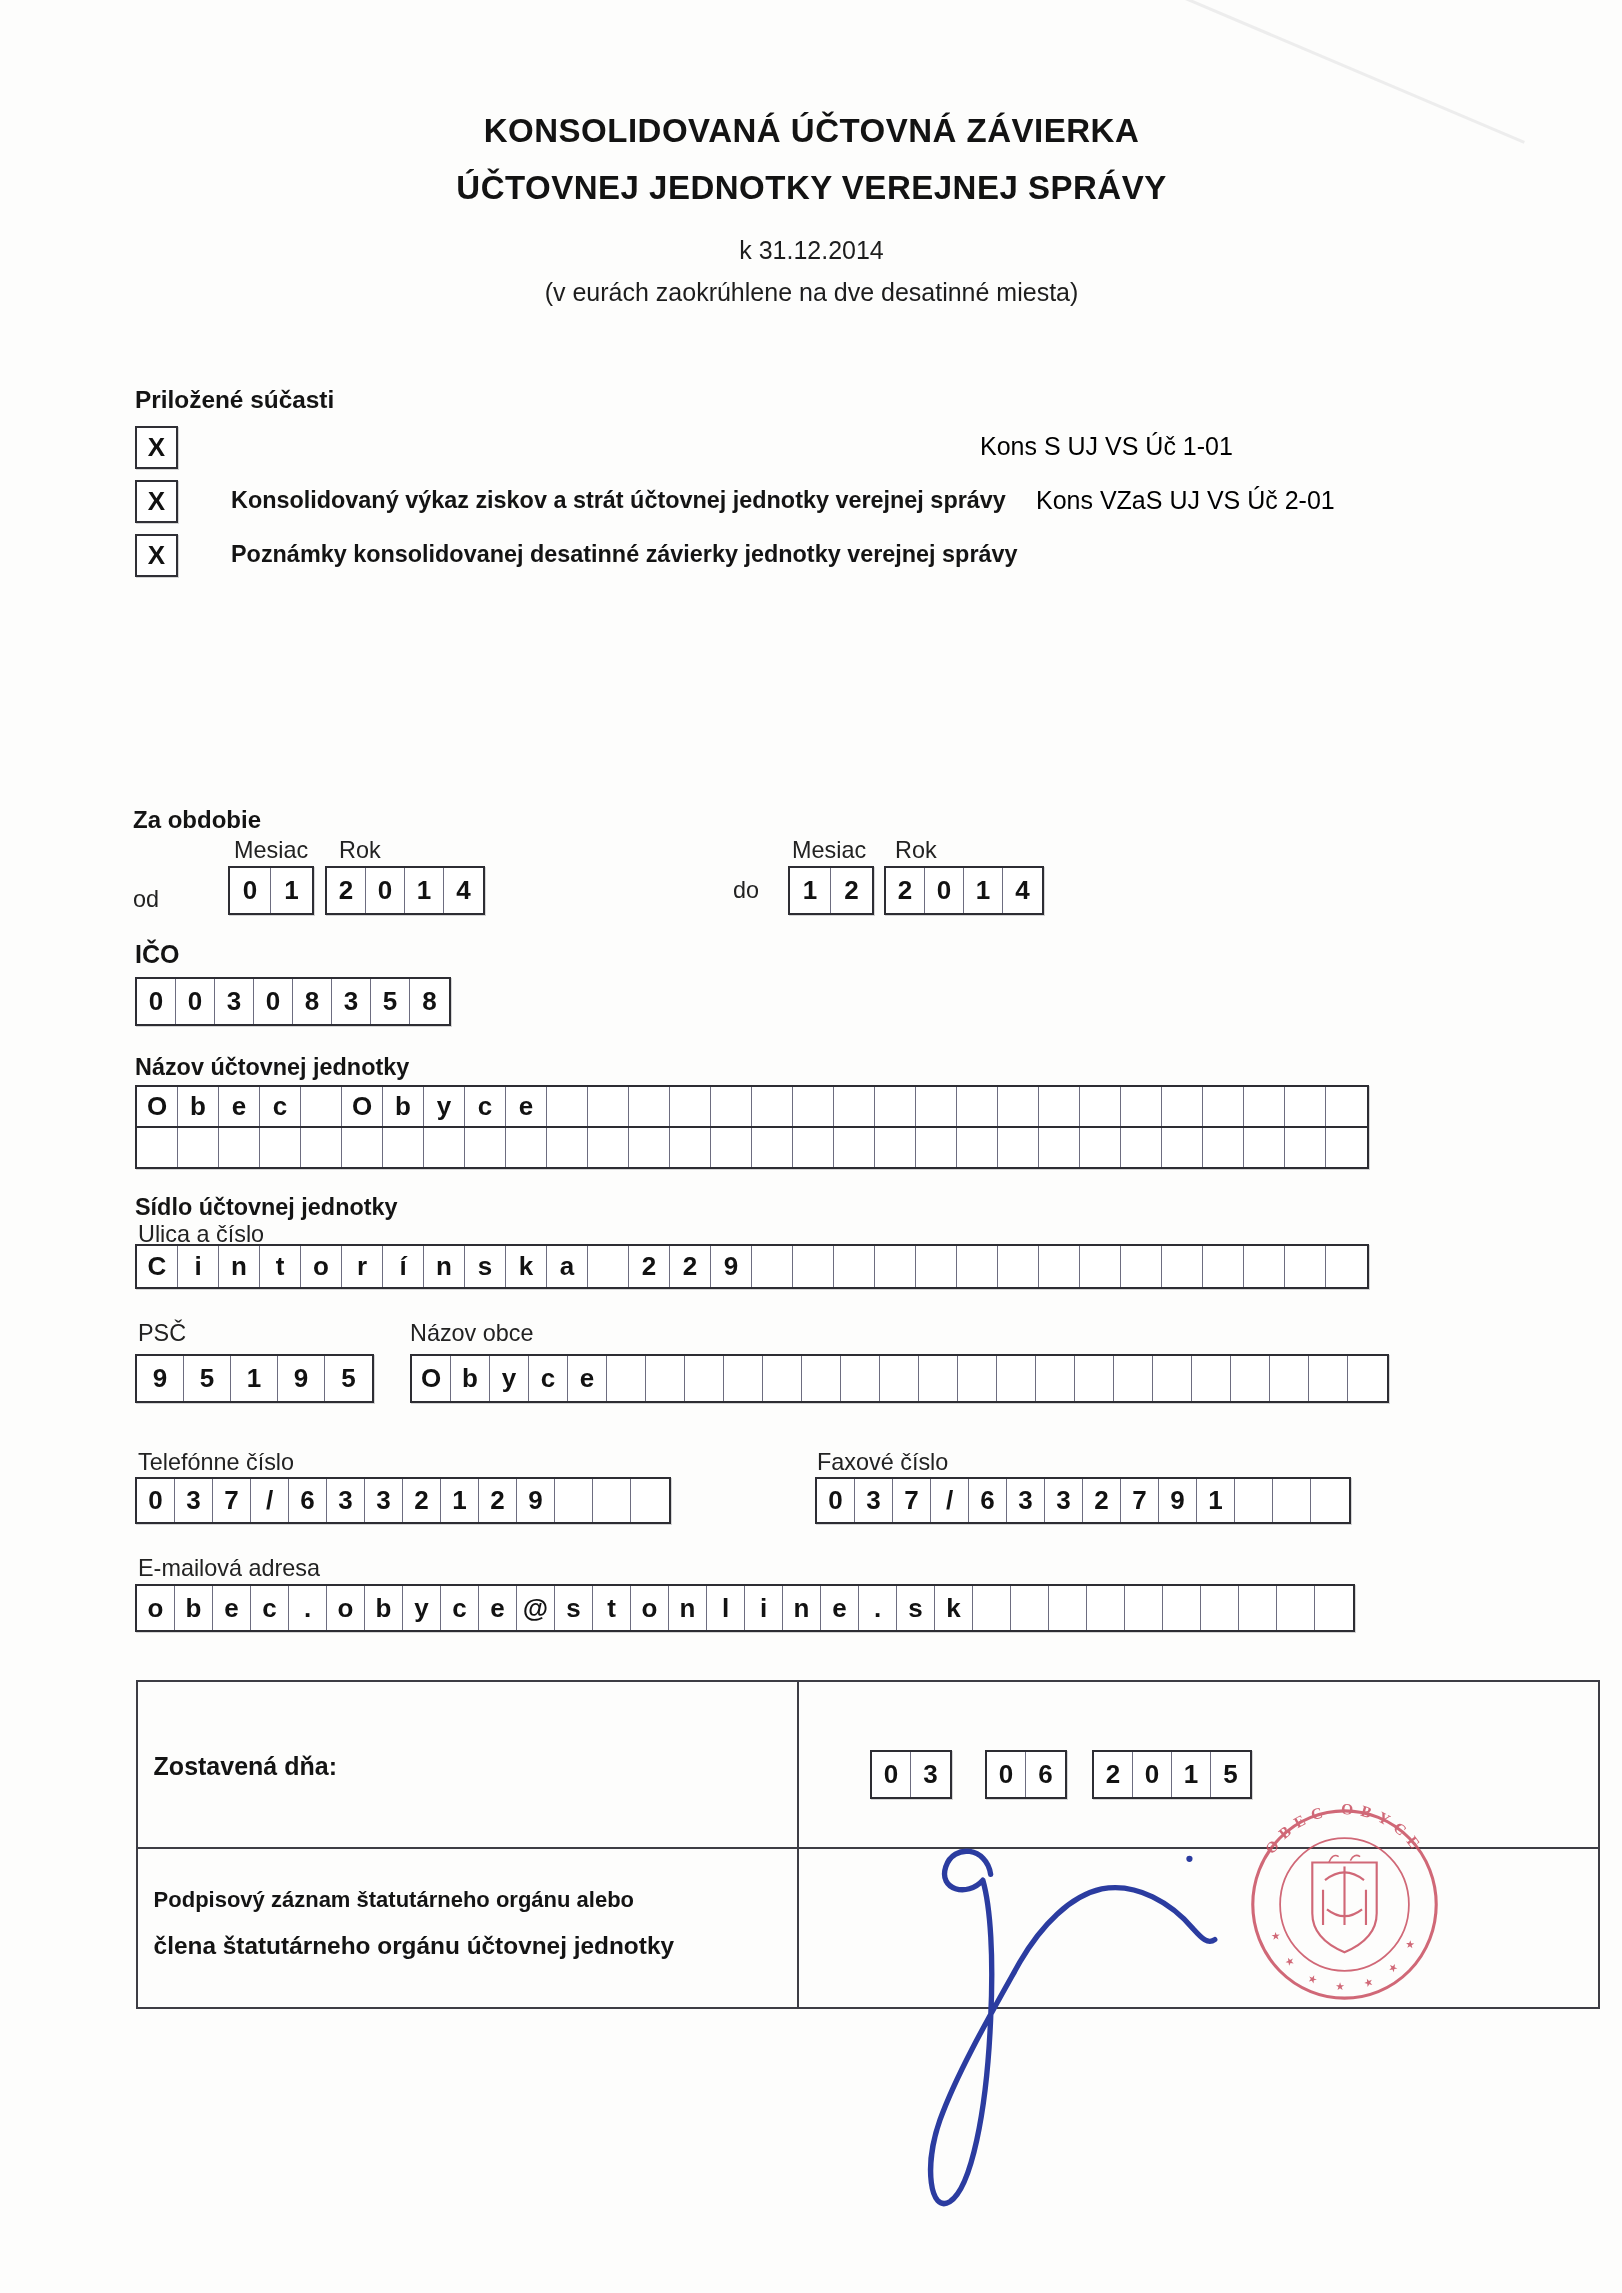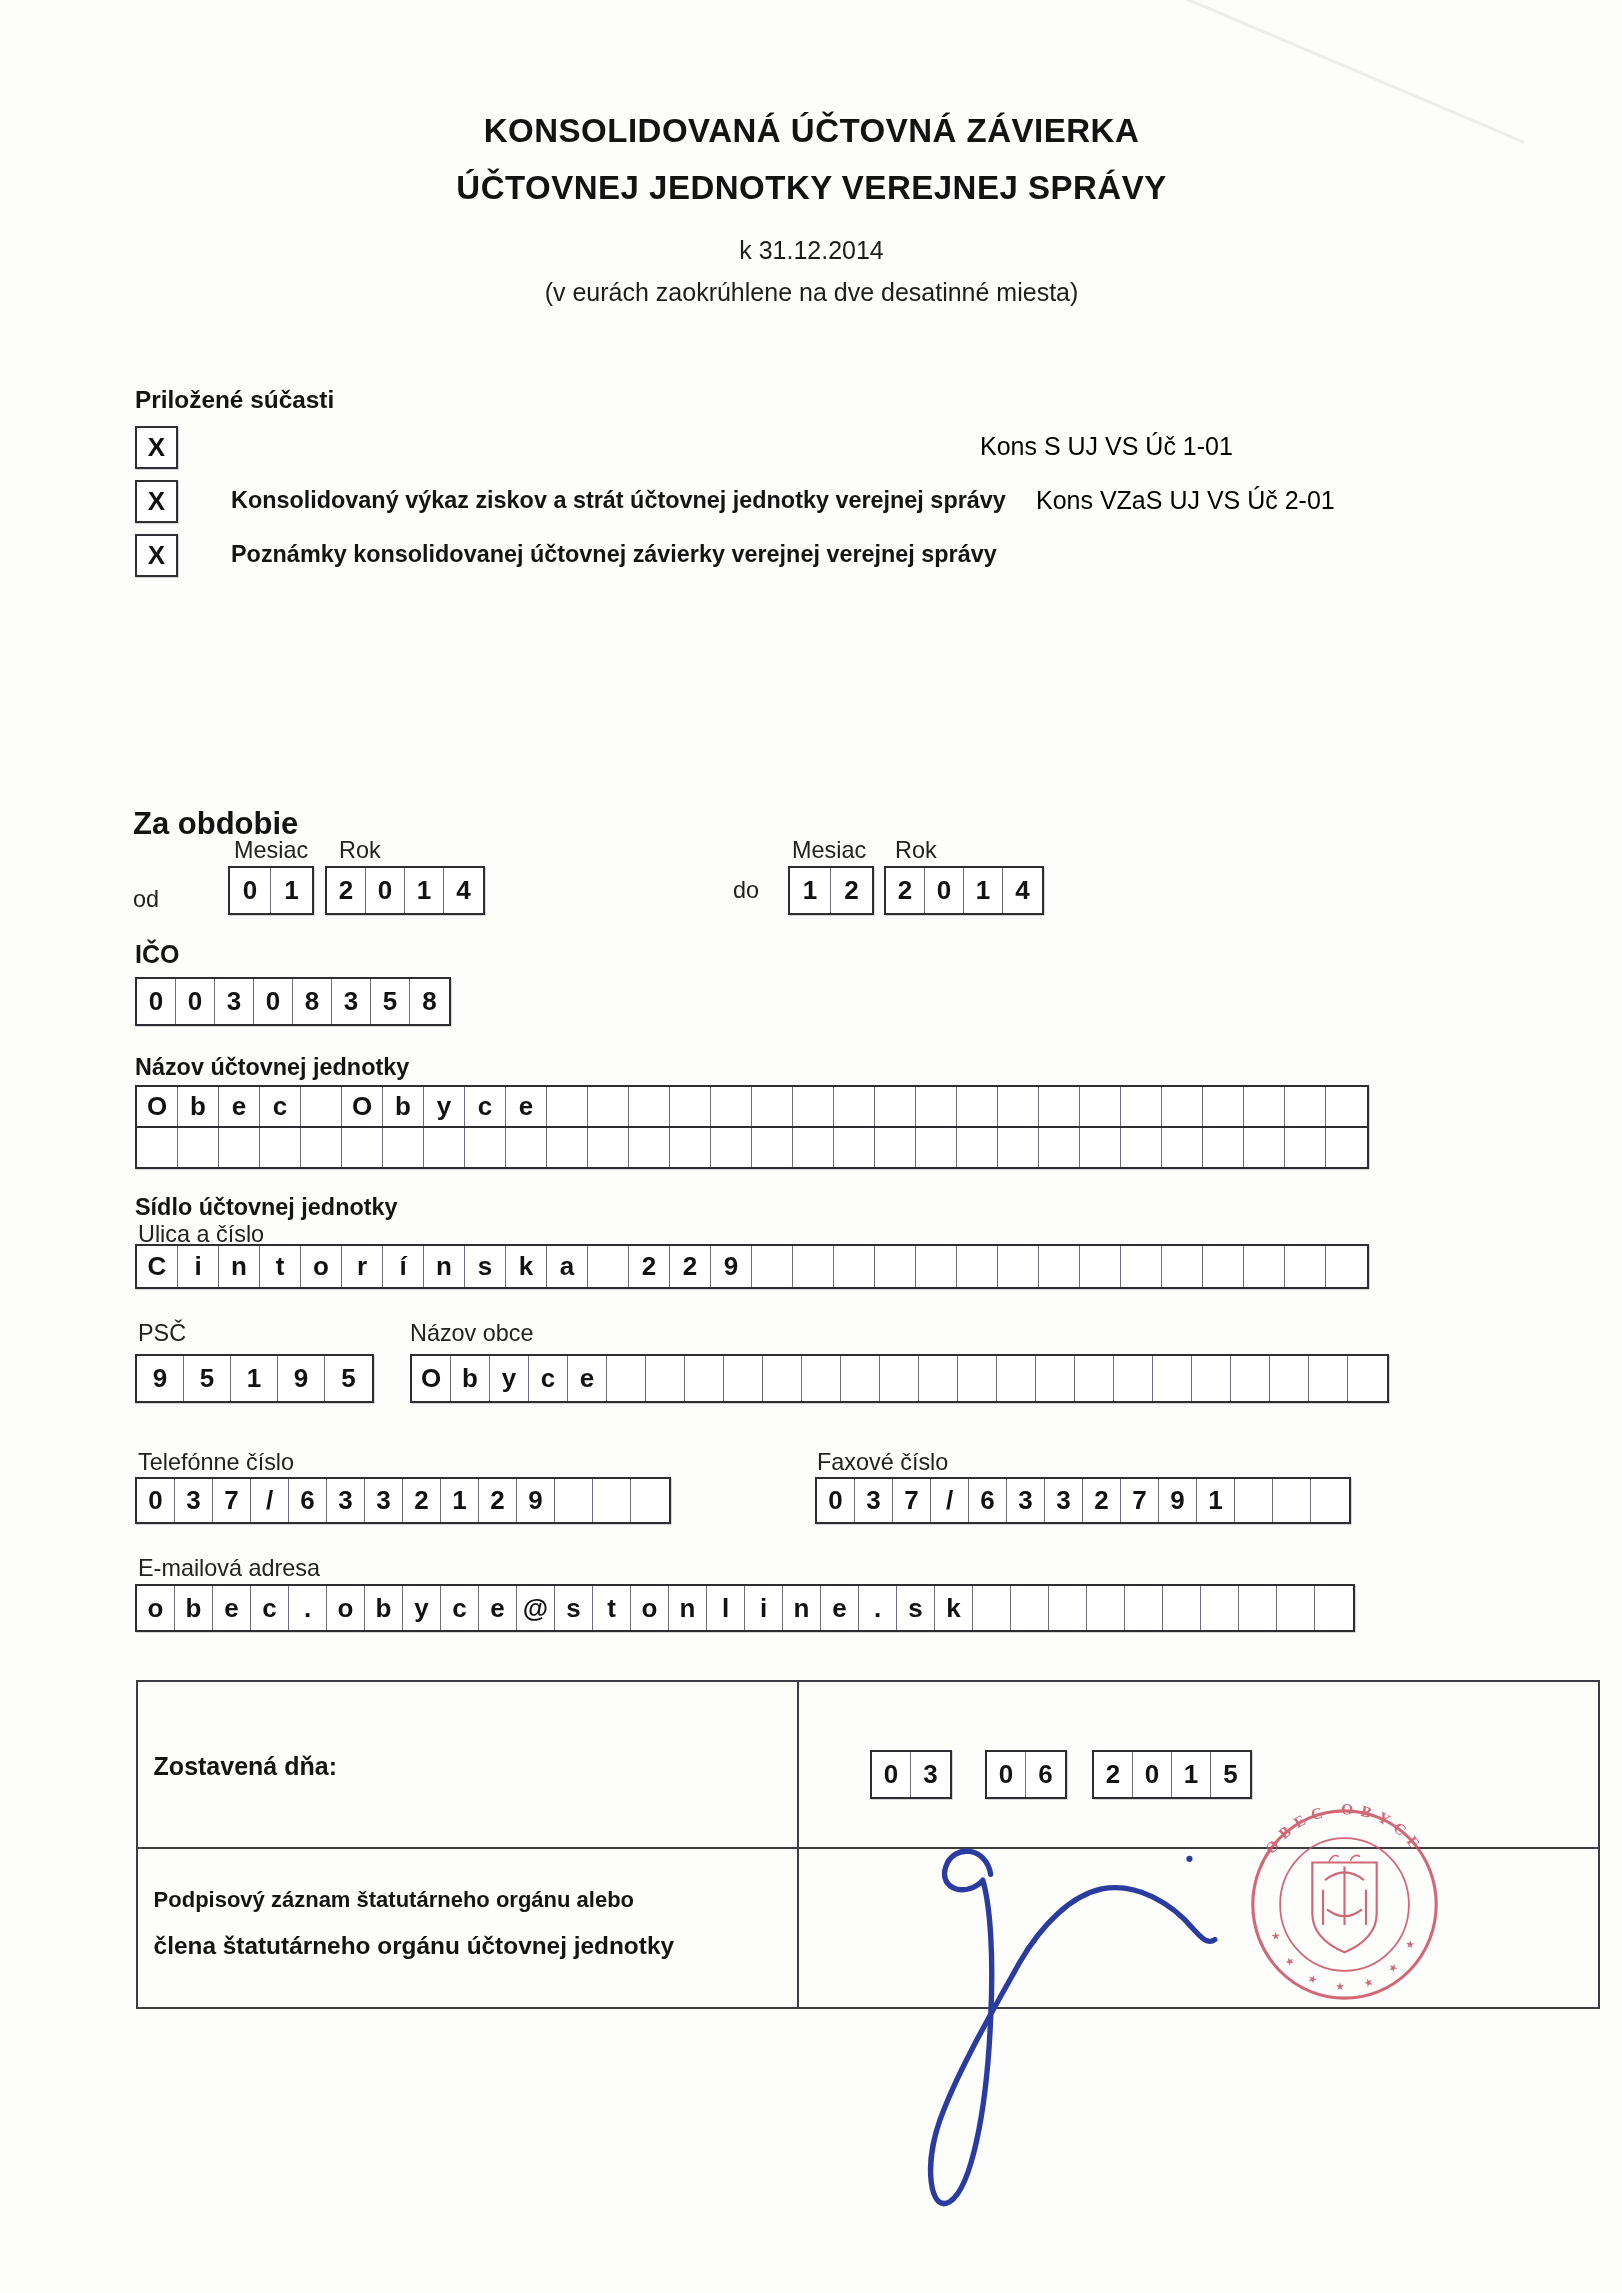--- a/index.html
+++ b/index.html
@@ -69,24 +69,24 @@
   </div>
 
   <div class="abs att-row" style="top:480px;">
     <span class="cb">X</span>
     <span class="att-label">Konsolidovaný výkaz ziskov a strát účtovnej jednotky verejnej správy</span>
     <span class="att-code" style="left:1036px;">Kons VZaS UJ VS Úč 2-01</span>
   </div>
 
   <div class="abs att-row" style="top:534px;">
     <span class="cb">X</span>
-    <span class="att-label">Poznámky konsolidovanej účtovnej závierky verejnej verejnej správy</span>
-  </div>
-
-  <div class="abs lbl-bold" style="left:133px;top:806px;font-size:31px;">Za obdobie</div>
+    <span class="att-label">Poznámky konsolidovanej desatinné závierky jednotky verejnej správy</span>
+  </div>
+
+  <div class="abs lbl-bold" style="left:133px;top:806px;font-size:24px;">Za obdobie</div>
   <div class="abs lbl-reg" style="left:234px;top:837px;">Mesiac</div>
   <div class="abs lbl-reg" style="left:339px;top:837px;">Rok</div>
   <div class="abs lbl-reg" style="left:133px;top:877px;margin-top:9px;">od</div>
   <div class="abs gridwrap" style="left:228px;top:866px;">
     <div class="grid" style="--cw:41px;--ch:45px;">
         <div class="cell">0</div>
         <div class="cell">1</div>
       </div>
   </div>
   <div class="abs gridwrap" style="left:325px;top:866px;">

